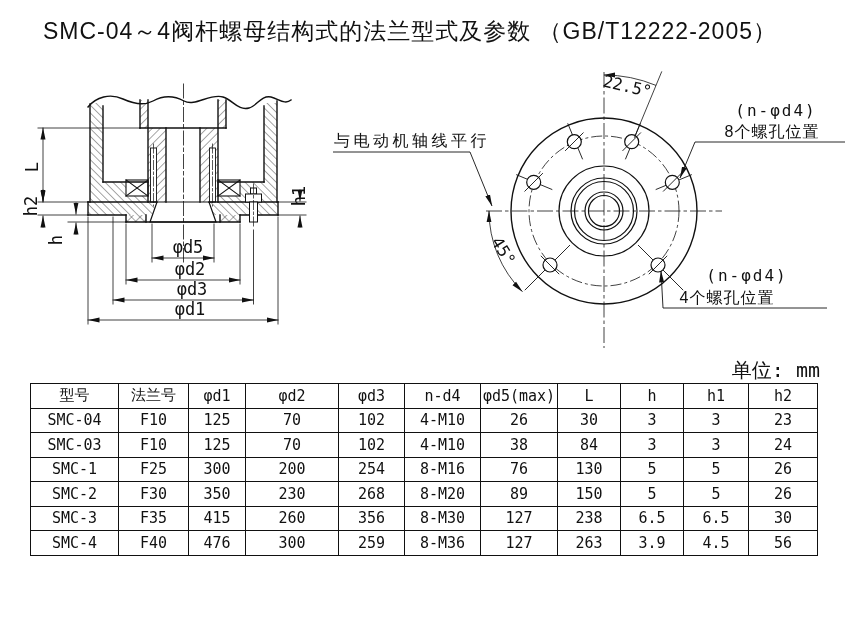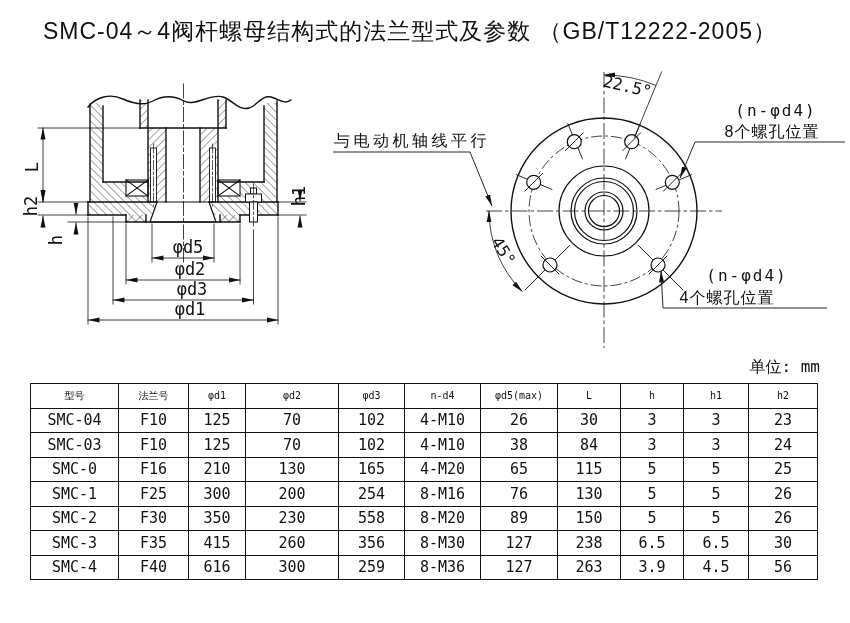--- a/index.html
+++ b/index.html
@@ -1,28 +1,28 @@
 <!DOCTYPE html>
 <html><head>
 <meta charset="utf-8">
 <style>
   html,body{margin:0;padding:0;background:#fff;}
   #page{position:relative;width:850px;height:623px;background:#fff;overflow:hidden;
         font-family:"Liberation Sans",sans-serif;color:#111;}
   #title{position:absolute;top:16px;left:0;width:820px;text-align:center;
          font-size:23px;letter-spacing:1px;color:#111;white-space:nowrap;}
   #drawing{position:absolute;top:0;left:0;}
-  #unit-note{position:absolute;top:357px;right:30px;font-size:16px;
+  #unit-note{position:absolute;top:357px;right:30px;font-size:20px;
              font-family:"DejaVu Sans Mono",monospace;color:#111;}
   #param-table{position:absolute;top:383px;left:30px;border-collapse:collapse;
                table-layout:fixed;font-family:"DejaVu Sans Mono",monospace;}
   #param-table td,#param-table th{border:1.5px solid #111;height:23.5px;padding:0;
                text-align:center;vertical-align:middle;font-weight:normal;
                font-size:15px;overflow:hidden;white-space:nowrap;}
-  #param-table th{font-size:10px;}
+  #param-table th{font-size:15px;}
   svg text{fill:#111;}
   .mono{font-family:"DejaVu Sans Mono",monospace;}
   .cjk{font-family:"Liberation Sans",sans-serif;}
 </style>
 </head>
 <body>
 
 <div id="page">
 
   <div id="title">SMC-04～4阀杆螺母结构式的法兰型式及参数 （GB/T12222-2005）</div>
@@ -289,51 +289,38 @@
           <td>70</td>
           <td>102</td>
           <td>4-M10</td>
           <td>38</td>
           <td>84</td>
           <td>3</td>
           <td>3</td>
           <td>24</td>
         </tr>
         <tr>
-          <td>SMC-0</td>
-          <td>F16</td>
-          <td>210</td>
-          <td>130</td>
-          <td>165</td>
-          <td>4-M20</td>
-          <td>65</td>
-          <td>115</td>
-          <td>5</td>
-          <td>5</td>
-          <td>25</td>
-        </tr>
-        <tr>
           <td>SMC-1</td>
           <td>F25</td>
           <td>300</td>
           <td>200</td>
           <td>254</td>
           <td>8-M16</td>
           <td>76</td>
           <td>130</td>
           <td>5</td>
           <td>5</td>
           <td>26</td>
         </tr>
         <tr>
           <td>SMC-2</td>
           <td>F30</td>
           <td>350</td>
           <td>230</td>
-          <td>558</td>
+          <td>268</td>
           <td>8-M20</td>
           <td>89</td>
           <td>150</td>
           <td>5</td>
           <td>5</td>
           <td>26</td>
         </tr>
         <tr>
           <td>SMC-3</td>
           <td>F35</td>
@@ -343,21 +330,21 @@
           <td>8-M30</td>
           <td>127</td>
           <td>238</td>
           <td>6.5</td>
           <td>6.5</td>
           <td>30</td>
         </tr>
         <tr>
           <td>SMC-4</td>
           <td>F40</td>
-          <td>616</td>
+          <td>476</td>
           <td>300</td>
           <td>259</td>
           <td>8-M36</td>
           <td>127</td>
           <td>263</td>
           <td>3.9</td>
           <td>4.5</td>
           <td>56</td>
         </tr>
       </tbody>

